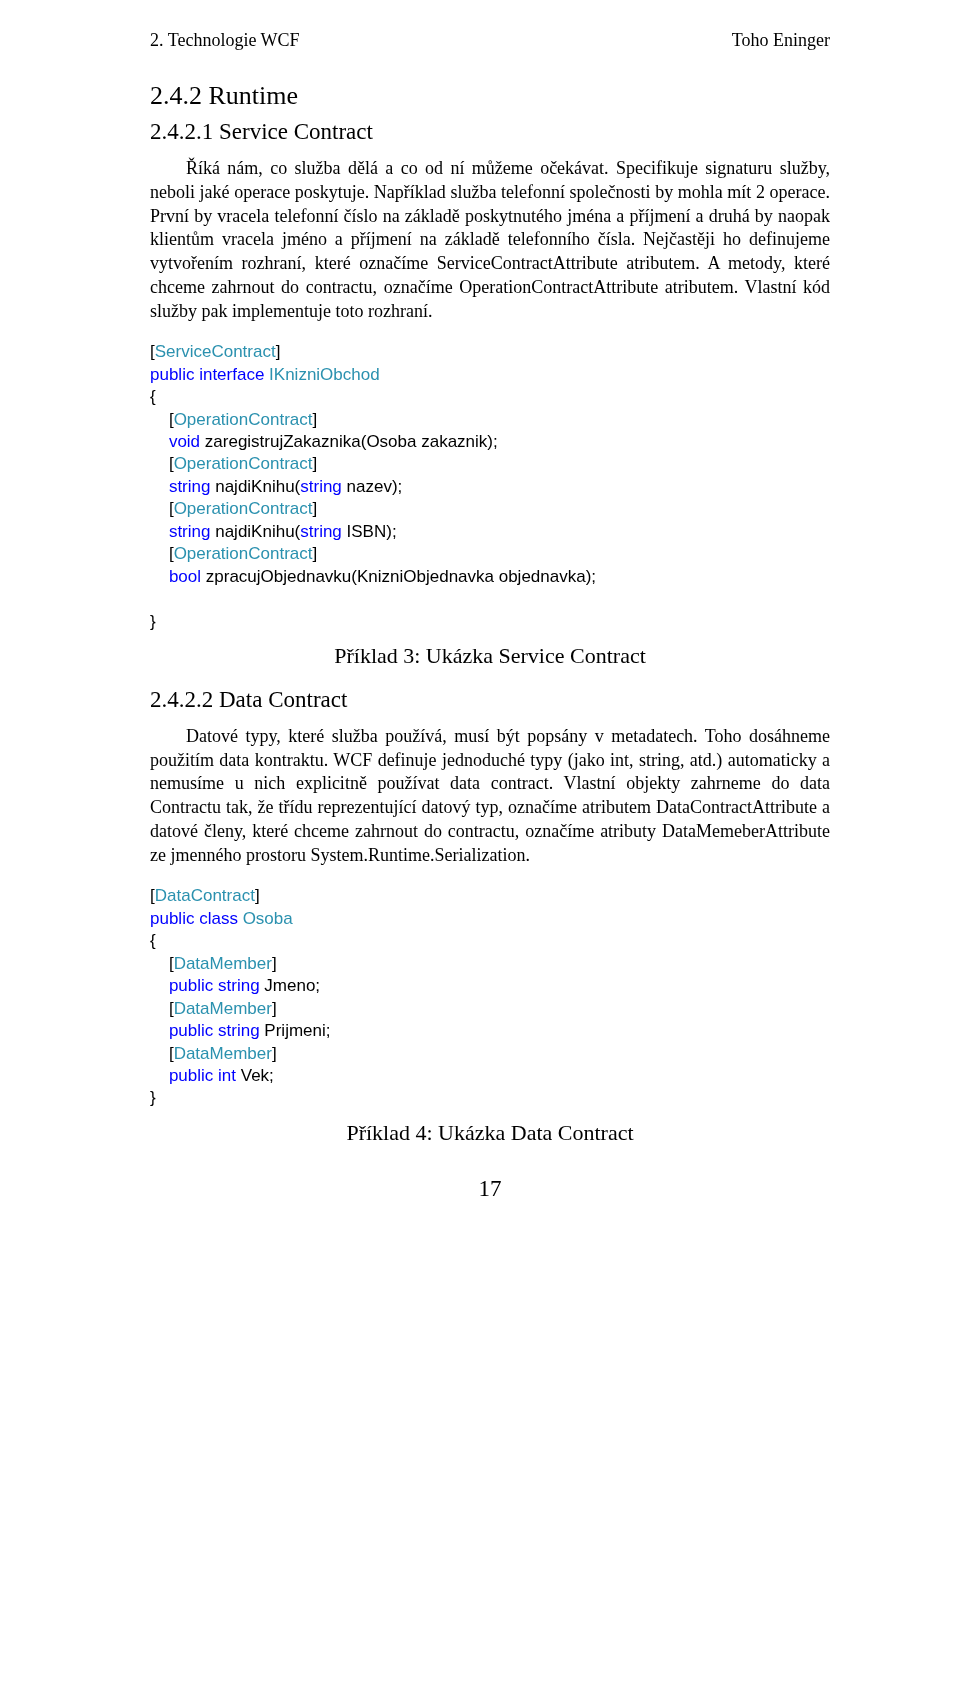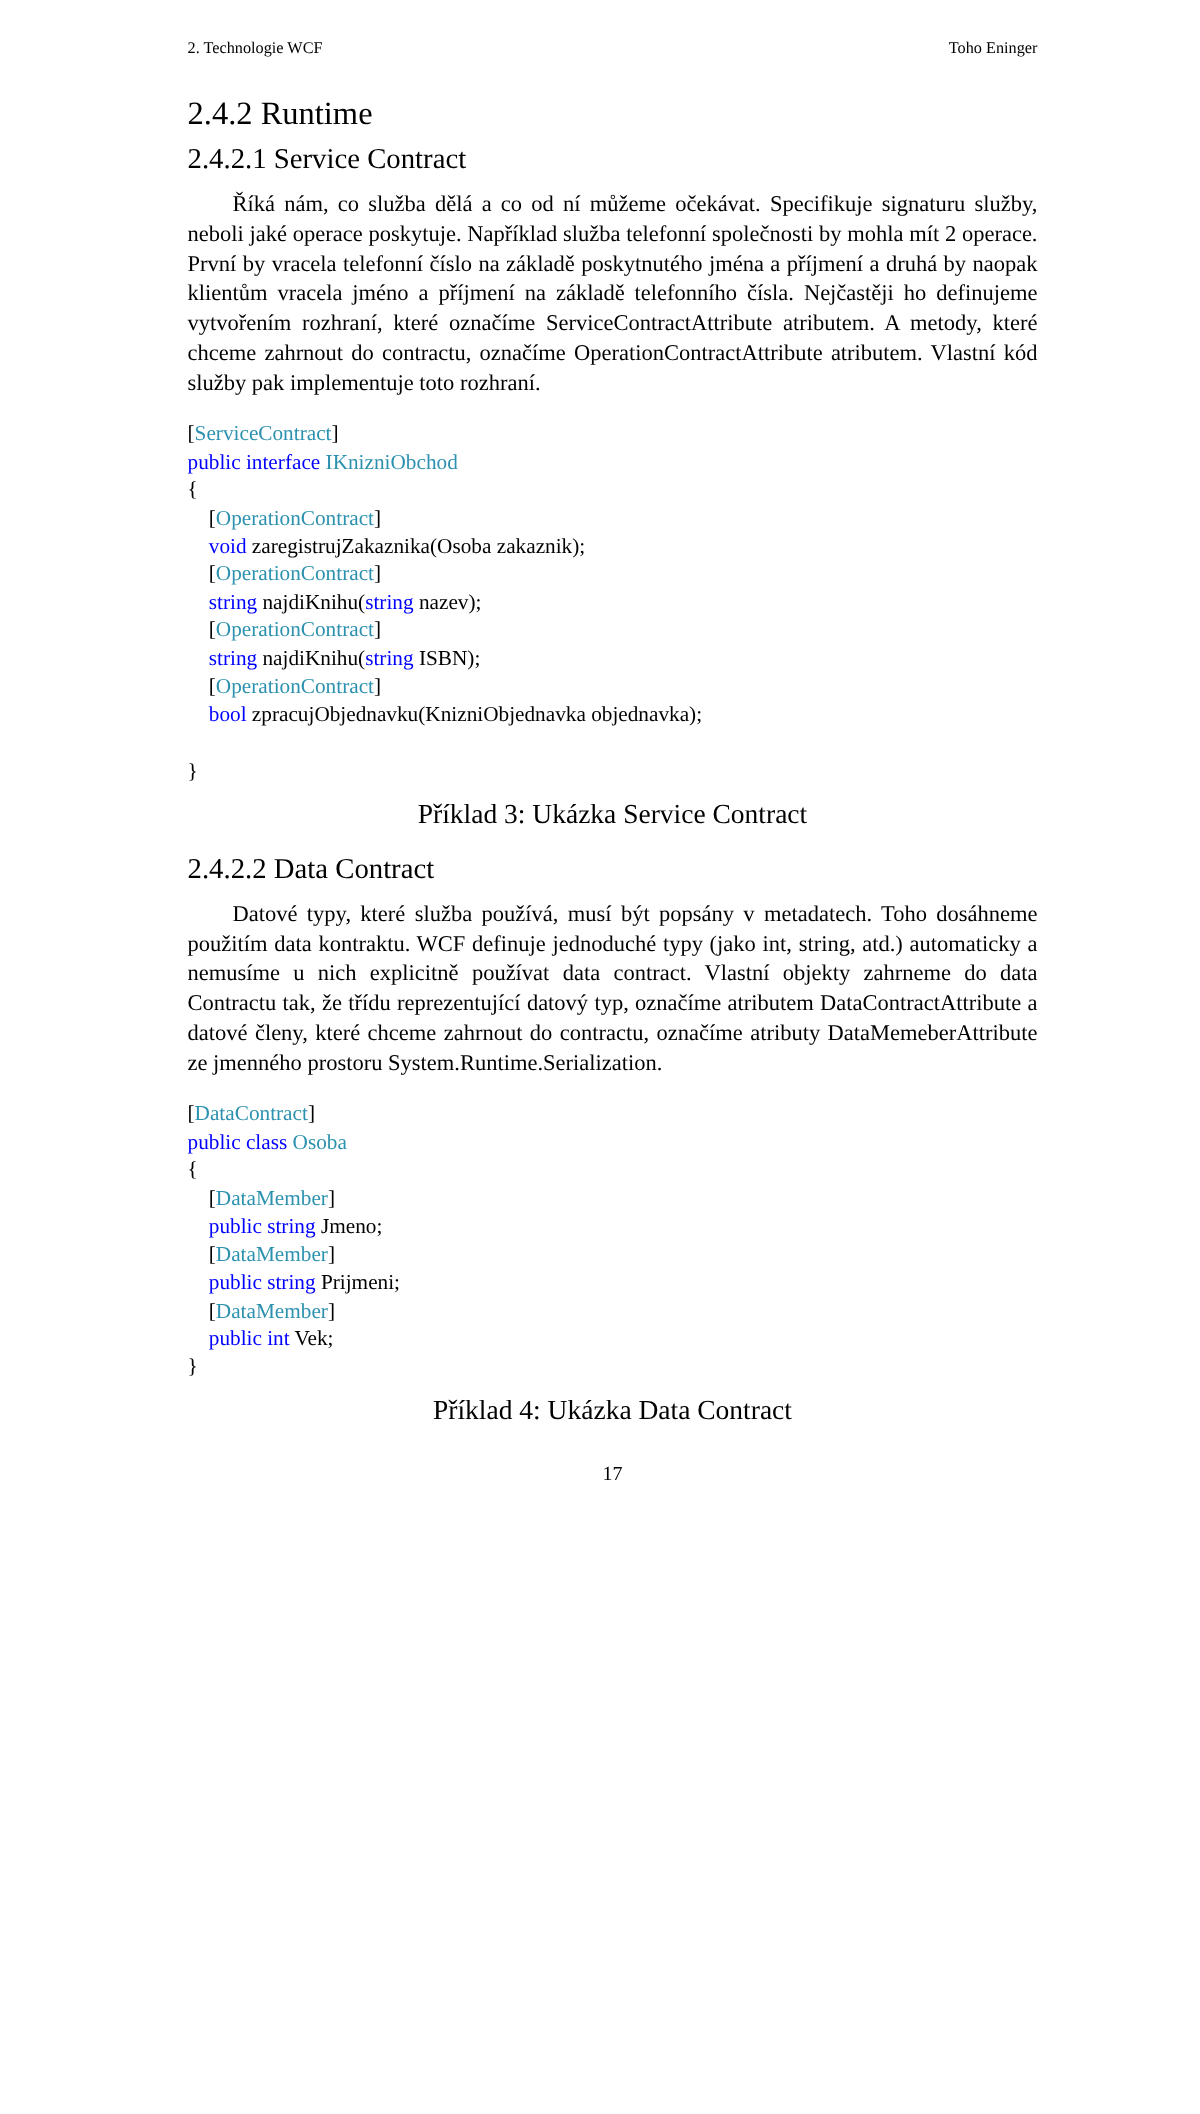--- a/index.html
+++ b/index.html
@@ -11,59 +11,59 @@
   }
   .page {
     width: 820px;
     margin: 0 auto;
     padding: 30px 60px 40px 80px;
     box-sizing: border-box;
   }
   .header-row {
     display: flex;
     justify-content: space-between;
-    font-size: 13px;
+    font-size: 18px;
     margin-bottom: 30px;
   }
   h2.section {
     font-size: 26px;
     font-weight: normal;
     margin: 10px 0 6px 0;
   }
   h3.subsection {
     font-size: 23px;
     font-weight: normal;
     margin: 8px 0 12px 0;
   }
   p.body {
     font-size: 18px;
     line-height: 1.32;
     text-align: justify;
     margin: 0 0 18px 0;
     text-indent: 36px;
   }
   .code-block {
-    font-family: Liberation Serif, serif;
+    font-family: Liberation Sans, sans-serif;
     font-size: 17px;
     line-height: 1.32;
     white-space: pre;
     margin: 0 0 10px 0;
   }
   .caption {
     text-align: center;
     font-size: 22px;
     margin: 4px 0 18px 0;
   }
   
   .c-teal  { color: #2b91af; }
   .c-blue  { color: #0000ff; }
   .c-black { color: #000; }
   .page-number {
     text-align: center;
-    font-size: 16px;
+    font-size: 23px;
     margin-top: 30px;
   }
 </style>
 </head>
 <body>
 
 <div class="page">
 
   <div class="header-row">
     <span>2. Technologie WCF</span>

